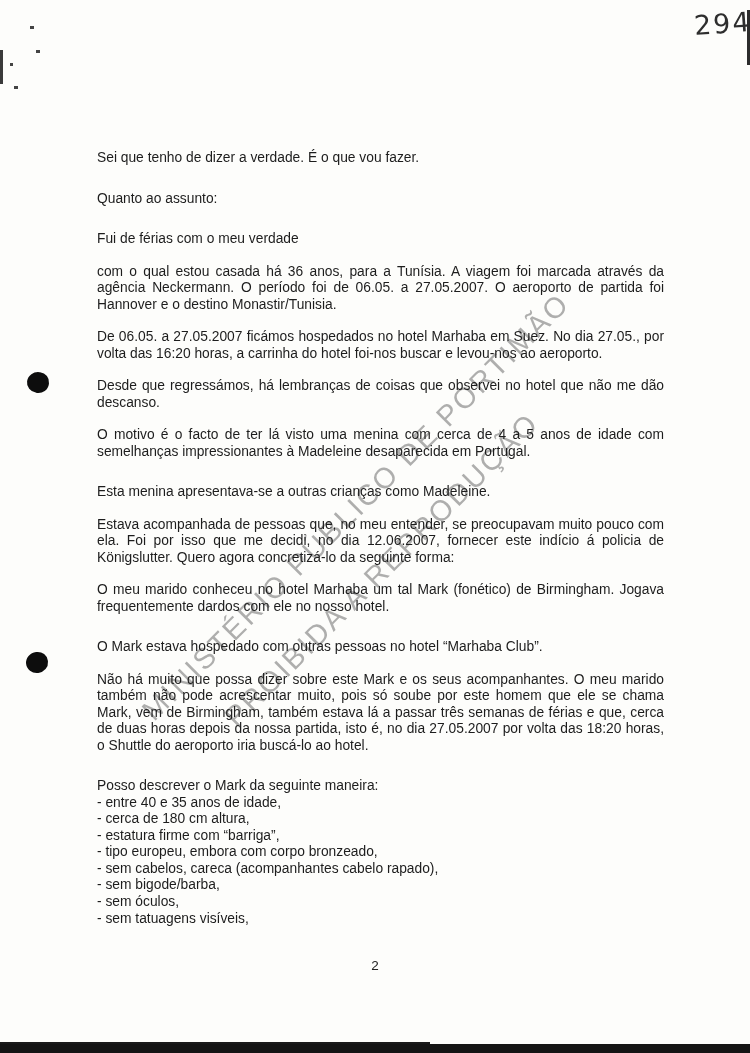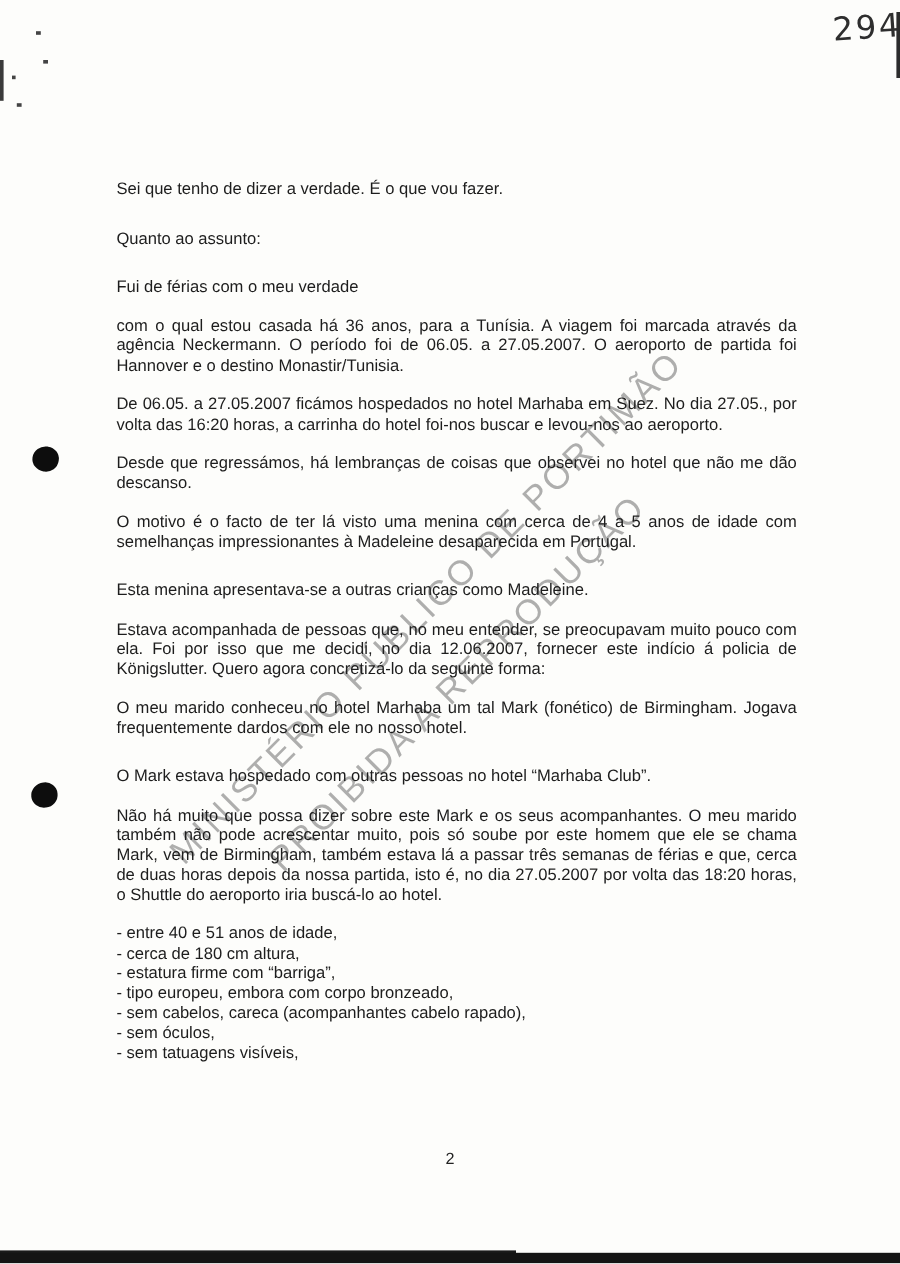--- a/index.html
+++ b/index.html
@@ -116,27 +116,29 @@
 
     <p>com o qual estou casada há 36 anos, para a Tunísia. A viagem foi marcada através da agência Neckermann. O período foi de 06.05. a 27.05.2007. O aeroporto de partida foi Hannover e o destino Monastir/Tunisia.</p>
     <p>De 06.05. a 27.05.2007 ficámos hospedados no hotel Marhaba em Suez. No dia 27.05., por volta das 16:20 horas, a carrinha do hotel foi-nos buscar e levou-nos ao aeroporto.</p>
     <p>Desde que regressámos, há lembranças de coisas que observei no hotel que não me dão descanso.</p>
     <p>O motivo é o facto de ter lá visto uma menina com cerca de 4 a 5 anos de idade com semelhanças impressionantes à Madeleine desaparecida em Portugal.</p>
     <p class="single">Esta menina apresentava-se a outras crianças como Madeleine.</p>
     <p>Estava acompanhada de pessoas que, no meu entender, se preocupavam muito pouco com ela. Foi por isso que me decidi, no dia 12.06.2007, fornecer este indício á policia de Königslutter. Quero agora concretizá-lo da seguinte forma:</p>
     <p>O meu marido conheceu no hotel Marhaba um tal Mark (fonético) de Birmingham. Jogava frequentemente dardos com ele no nosso hotel.</p>
     <p class="single">O Mark estava hospedado com outras pessoas no hotel “Marhaba Club”.</p>
     <p>Não há muito que possa dizer sobre este Mark e os seus acompanhantes. O meu marido também não pode acrescentar muito, pois só soube por este homem que ele se chama Mark, vem de Birmingham, também estava lá a passar três semanas de férias e que, cerca de duas horas depois da nossa partida, isto é, no dia 27.05.2007 por volta das 18:20 horas, o Shuttle do aeroporto iria buscá-lo ao hotel.</p>
+    <p class="single no-gap">Posso descrever o Mark da seguinte maneira:</p>
 
     <div class="desc-list">
-      <div>- entre 40 e 51 anos de idade,</div>
+      <div>- entre 40 e 35 anos de idade,</div>
       <div>- cerca de 180 cm altura,</div>
       <div>- estatura firme com “barriga”,</div>
       <div>- tipo europeu, embora com corpo bronzeado,</div>
       <div>- sem cabelos, careca (acompanhantes cabelo rapado),</div>
+      <div>- sem bigode/barba,</div>
       <div>- sem óculos,</div>
       <div>- sem tatuagens visíveis,</div>
     </div>
   </div>
 
   <div class="footer-num">2</div>
 
   <div class="punch-dot dot-top"></div>
   <div class="punch-dot dot-bottom"></div>
   <div class="edge-line-left"></div>

